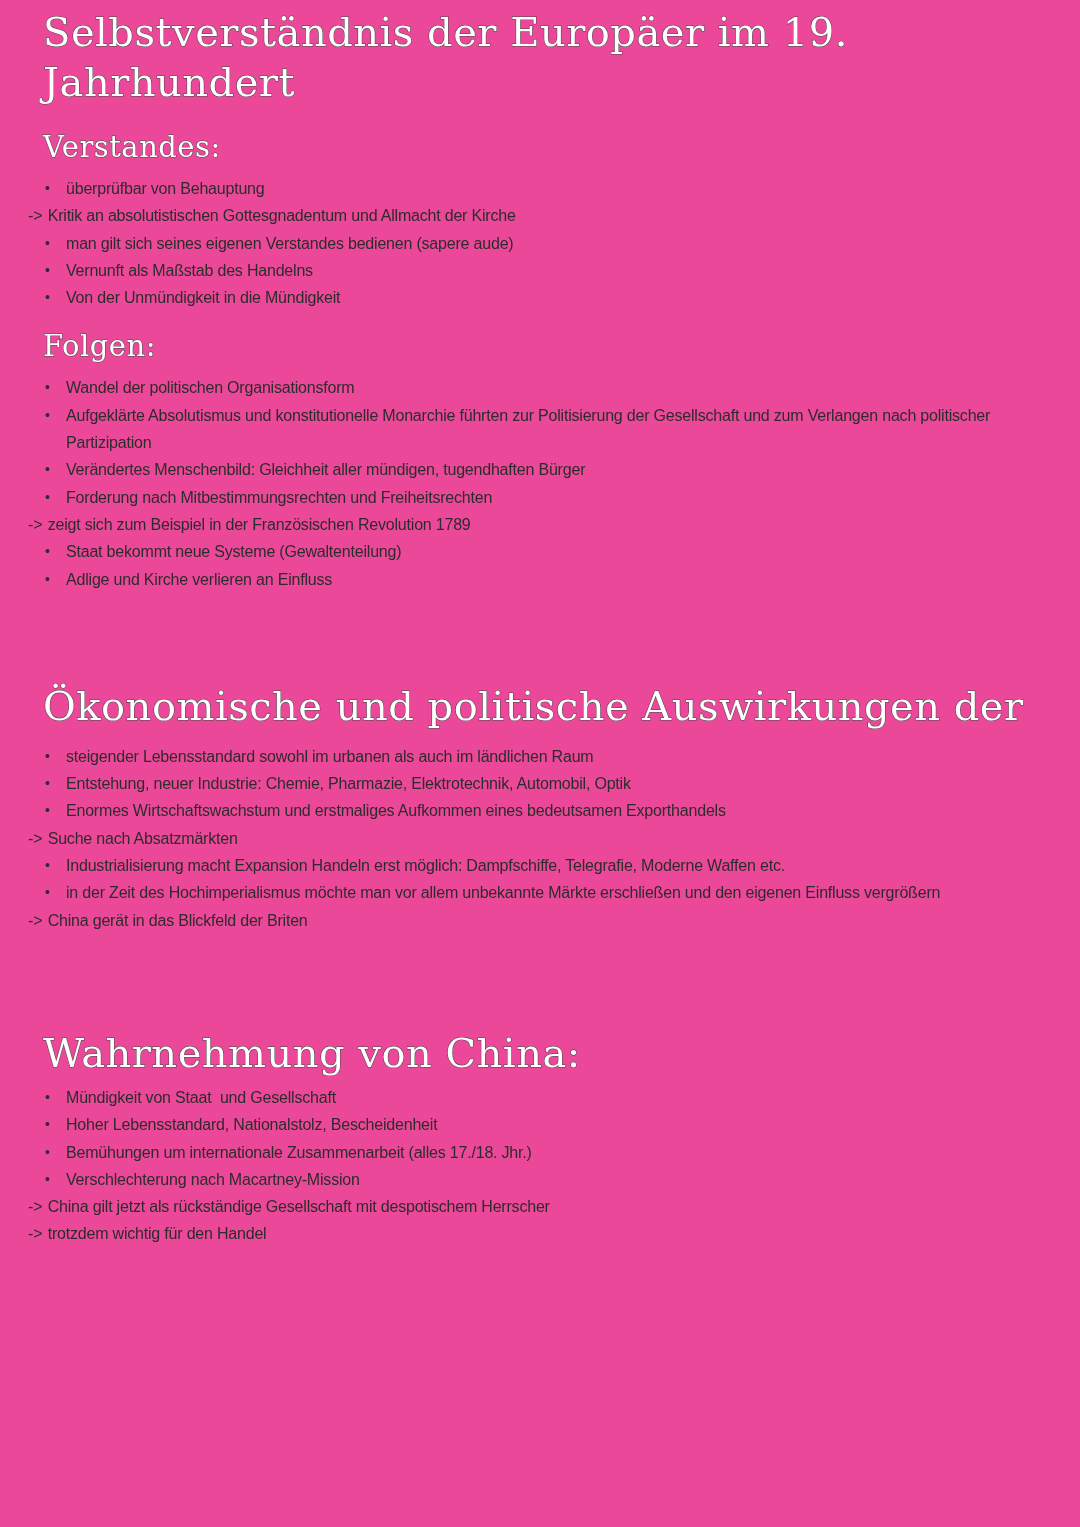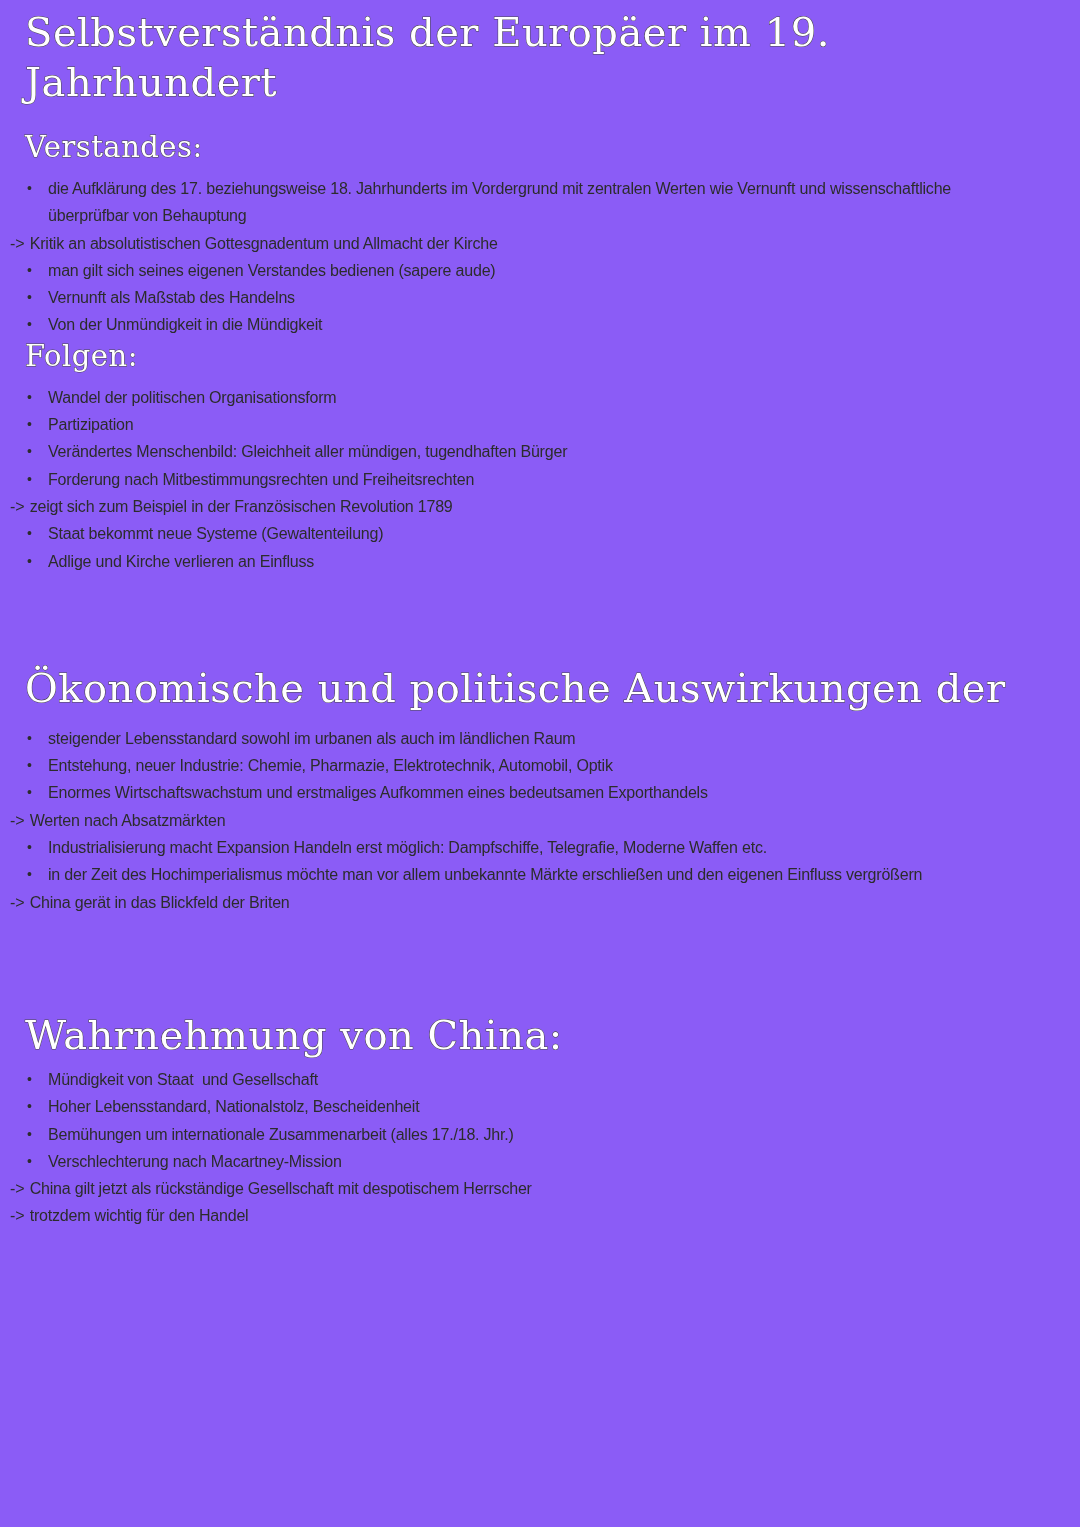--- a/index.html
+++ b/index.html
@@ -5,41 +5,41 @@
   html, body { margin: 0; padding: 0; background: #ffffff; }
   body {
     width: 1080px; height: 1527px;
     font-family: "Liberation Sans", sans-serif;
     color: #2c2c2c;
     overflow: hidden;
   }
   .page {
     box-sizing: border-box;
     width: 1080px; height: 1527px;
-    padding: 7px 18px 0 10px;
-    background: #8b5cf6;
+    padding: 7px 18px 0 28px;
+    background: #ec4899;
   }
   
   .h-main, .h-sub {
     font-family: "DejaVu Serif", serif;
     font-weight: 400;
     color: #ffffff;
     -webkit-text-stroke: 1.05px #4a4a4a;
     paint-order: stroke;
     margin-left: 15px;
     letter-spacing: 0.5px;
   }
   @supports not (-webkit-text-stroke: 1px #000) {
     .h-main, .h-sub { color: #3a3a3a; }
   }
   .h-main { font-size: 40px; line-height: 50px; }
   .h-sub  { font-size: 29px; line-height: 35px; }
 
   .section-allgemein          { margin-top: 23px; }
-  .section-folgen             { }
+  .section-folgen             { margin-top: 18px; }
   .section-industrialisierung { margin-top: 88px; }
   .section-china              { margin-top: 94px; }
 
   .list {
     font-size: 16px;
     line-height: 27.3px;
     letter-spacing: -0.2px;
     color: #2c2c2c;
     margin-top: 10px;
   }
@@ -63,21 +63,20 @@
 
 <div class="page">
   <div class="h-main">Selbstverständnis der Europäer im 19. Jahrhundert</div>
   <div id="sections-root">
       <div class="section-allgemein">
         <div class="h-sub">Verstandes:</div>
         <div class="list">
           <div class="item bullet">
             <span class="marker">•</span>
             <span class="text">
-              <span class="line">die Aufklärung des 17. beziehungsweise 18. Jahrhunderts im Vordergrund mit zentralen Werten wie Vernunft und wissenschaftliche</span>
               <span class="line">überprüfbar von Behauptung</span>
             </span>
           </div>
           <div class="item arrow">
             <span class="marker">-&gt;</span>
             <span class="text">
               <span class="line">Kritik an absolutistischen Gottesgnadentum und Allmacht der Kirche</span>
             </span>
           </div>
           <div class="item bullet">
@@ -105,20 +104,21 @@
         <div class="list">
           <div class="item bullet">
             <span class="marker">•</span>
             <span class="text">
               <span class="line">Wandel der politischen Organisationsform</span>
             </span>
           </div>
           <div class="item bullet">
             <span class="marker">•</span>
             <span class="text">
+              <span class="line">Aufgeklärte Absolutismus und konstitutionelle Monarchie führten zur Politisierung der Gesellschaft und zum Verlangen nach politischer</span>
               <span class="line">Partizipation</span>
             </span>
           </div>
           <div class="item bullet">
             <span class="marker">•</span>
             <span class="text">
               <span class="line">Verändertes Menschenbild: Gleichheit aller mündigen, tugendhaften Bürger</span>
             </span>
           </div>
           <div class="item bullet">
@@ -164,21 +164,21 @@
           </div>
           <div class="item bullet">
             <span class="marker">•</span>
             <span class="text">
               <span class="line">Enormes Wirtschaftswachstum und erstmaliges Aufkommen eines bedeutsamen Exporthandels</span>
             </span>
           </div>
           <div class="item arrow">
             <span class="marker">-&gt;</span>
             <span class="text">
-              <span class="line">Werten nach Absatzmärkten</span>
+              <span class="line">Suche nach Absatzmärkten</span>
             </span>
           </div>
           <div class="item bullet">
             <span class="marker">•</span>
             <span class="text">
               <span class="line">Industrialisierung macht Expansion Handeln erst möglich: Dampfschiffe, Telegrafie, Moderne Waffen etc.</span>
             </span>
           </div>
           <div class="item bullet">
             <span class="marker">•</span>

